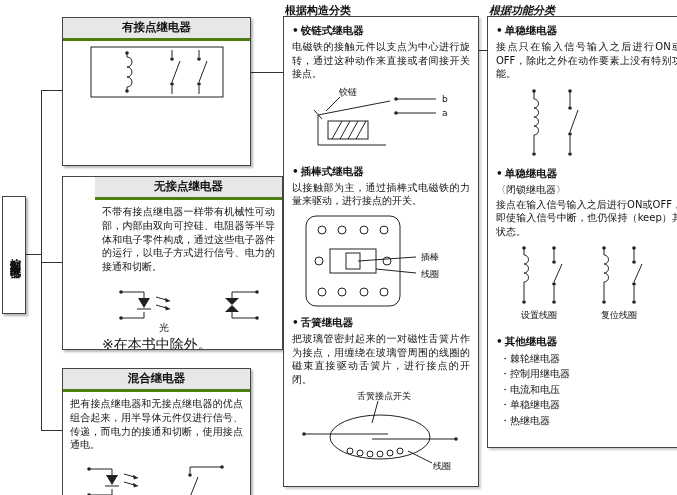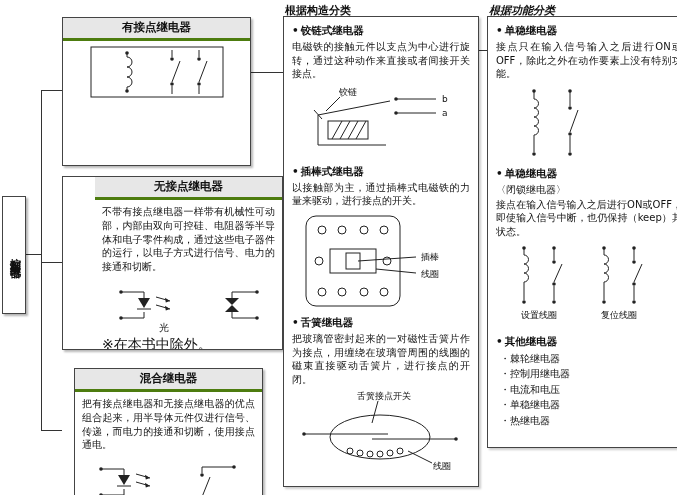--- a/index.html
+++ b/index.html
@@ -95,21 +95,21 @@
         <circle class="dot" cx="143" cy="39" r="1.8"></circle>
         <line x1="118" y1="13" x2="118" y2="19"></line>
         <line x1="118" y1="33" x2="118" y2="39"></line>
         <polygon points="111,19 125,19 118,26"></polygon>
         <polygon points="111,33 125,33 118,26"></polygon>
       </svg>
     </div>
     <div class="note">※在本书中除外。</div>
   </div>
 
-  <div class="lbox" style="left:74px;top:368px;height:126px;">
+  <div class="lbox" style="left:62px;top:368px;height:126px;">
     <div class="ltitle">混合继电器</div>
     <div class="lbody">把有接点继电器和无接点继电器的优点组合起来，用半导体元件仅进行信号、传递，而电力的接通和切断，使用接点通电。</div>
     <div class="ldiag">
       <svg class="sch" width="150" height="52" viewBox="0 0 150 52">
         <circle class="dot" cx="7" cy="12" r="1.8"></circle>
         <circle class="dot" cx="7" cy="38" r="1.8"></circle>
         <line x1="7" y1="12" x2="30" y2="12"></line>
         <line x1="7" y1="38" x2="30" y2="38"></line>
         <line x1="30" y1="12" x2="30" y2="18"></line>
         <line x1="30" y1="32" x2="30" y2="38"></line>

